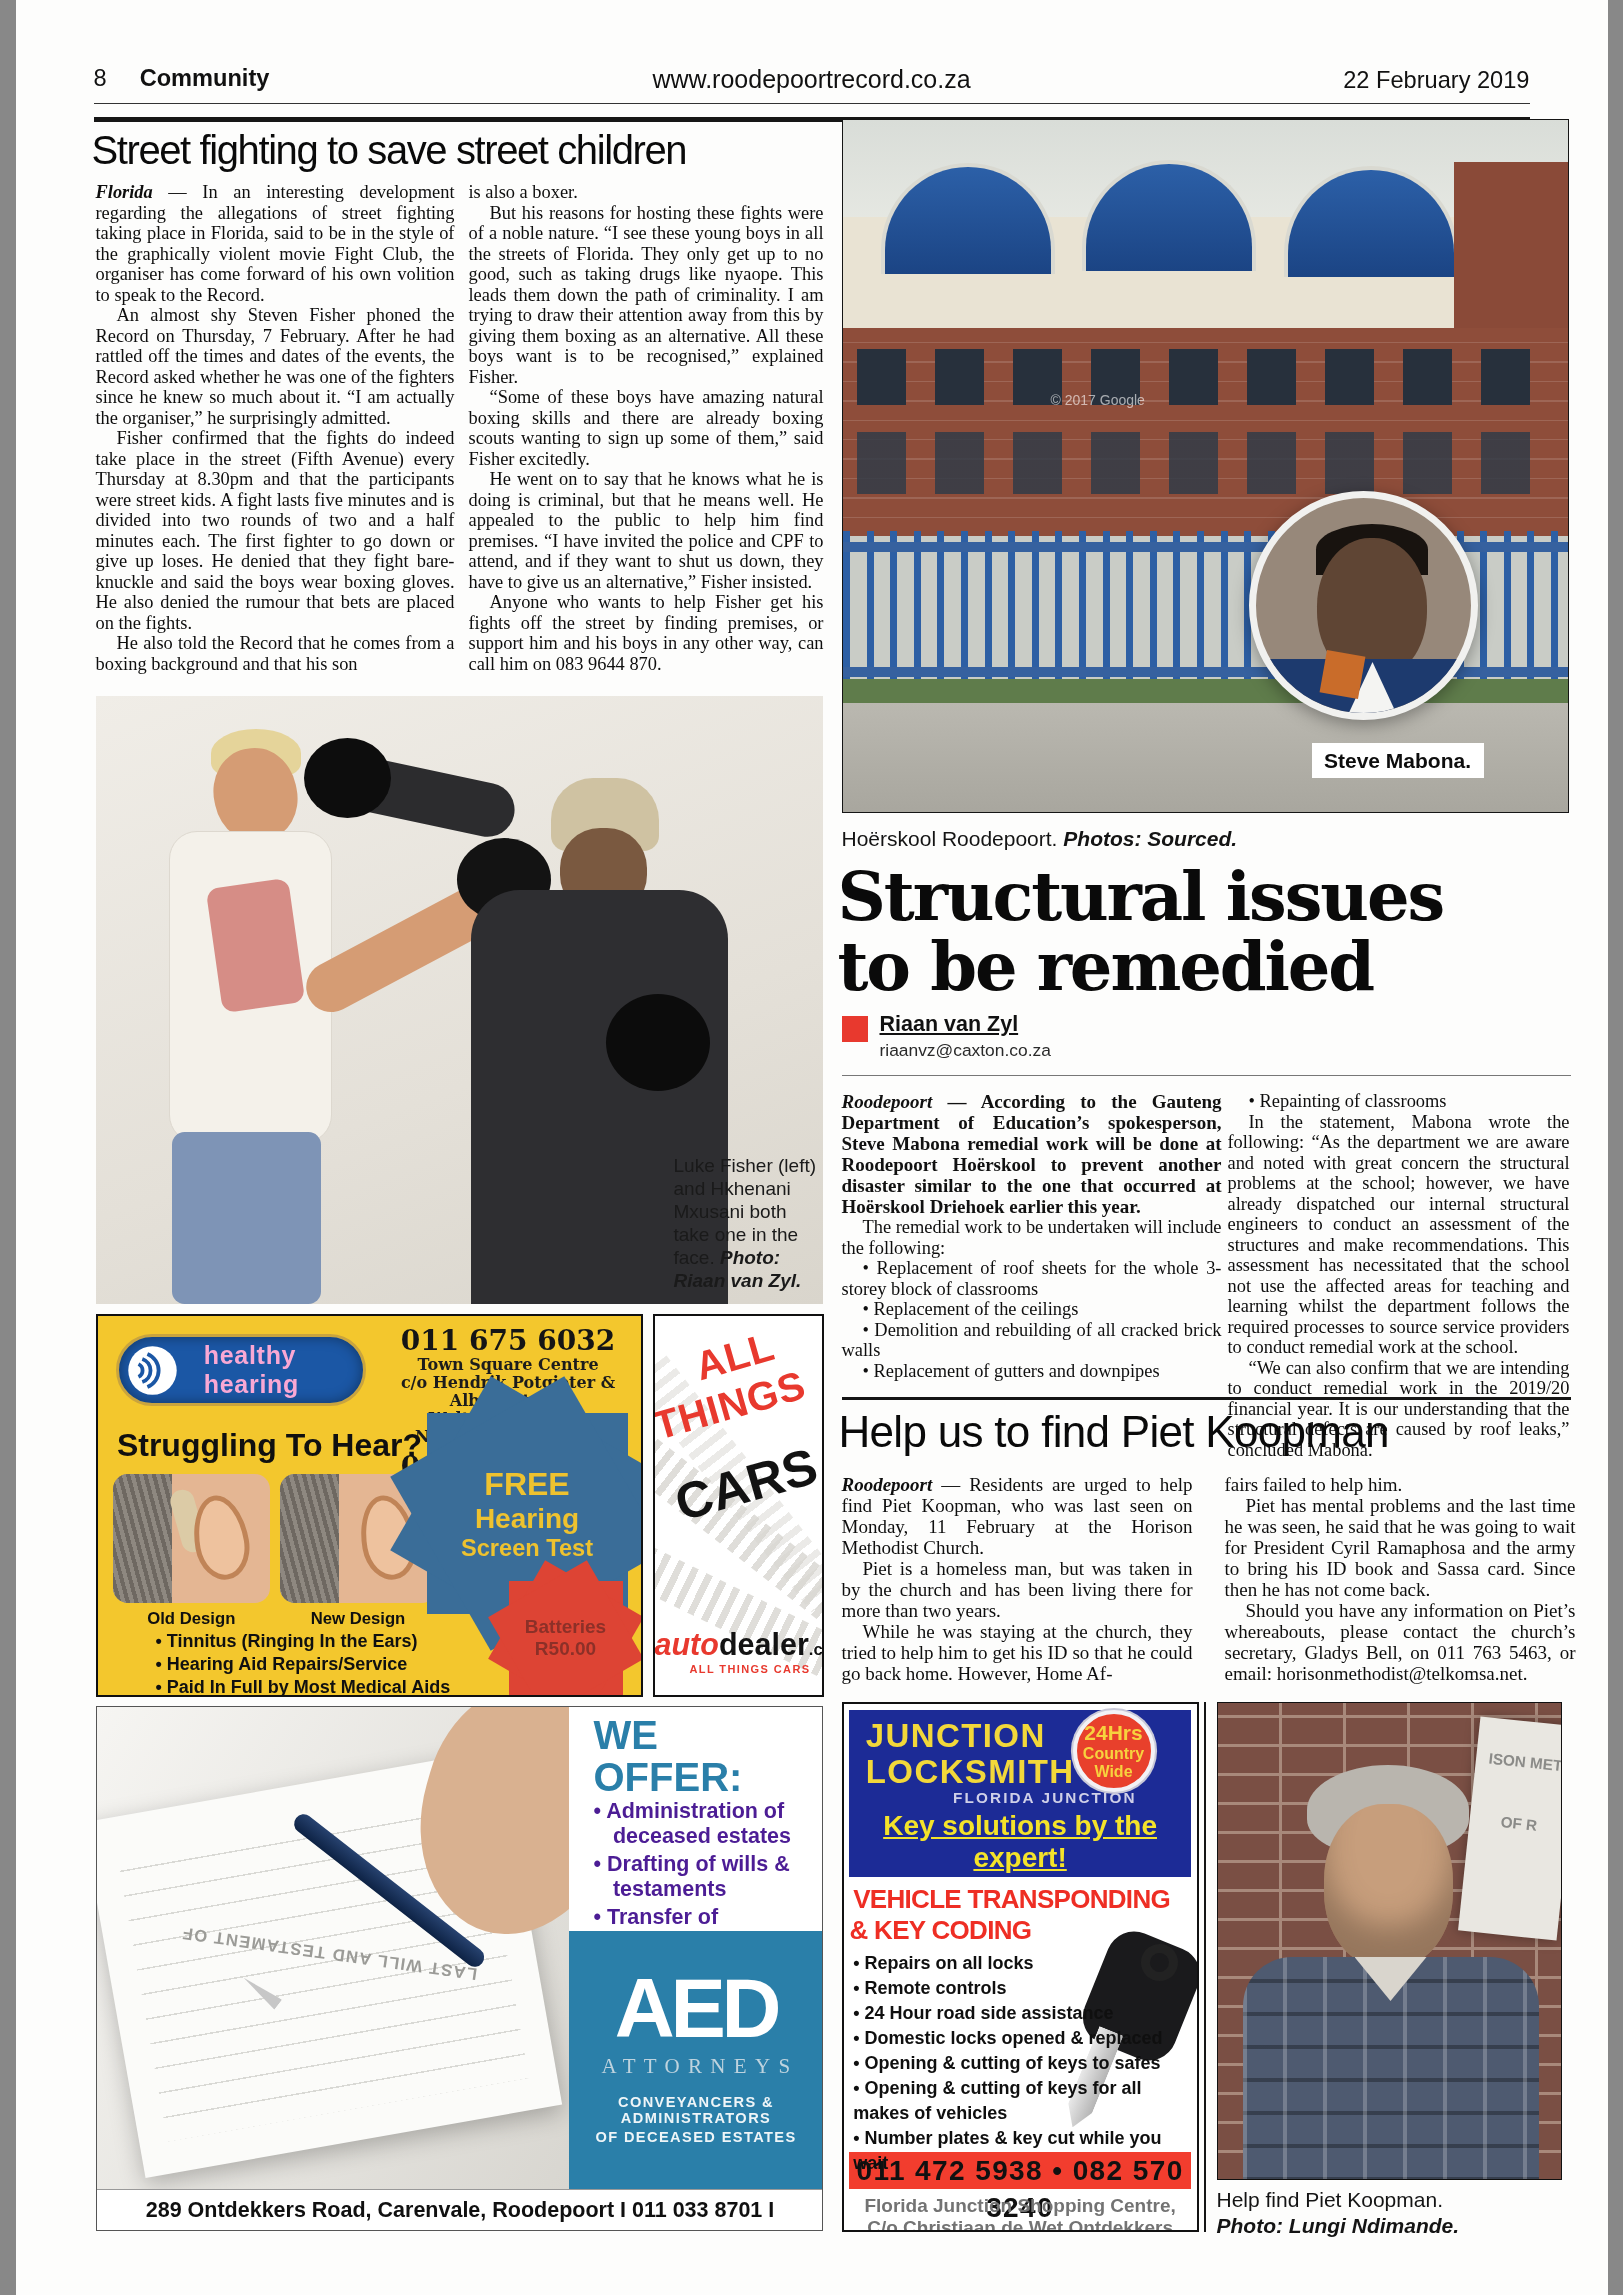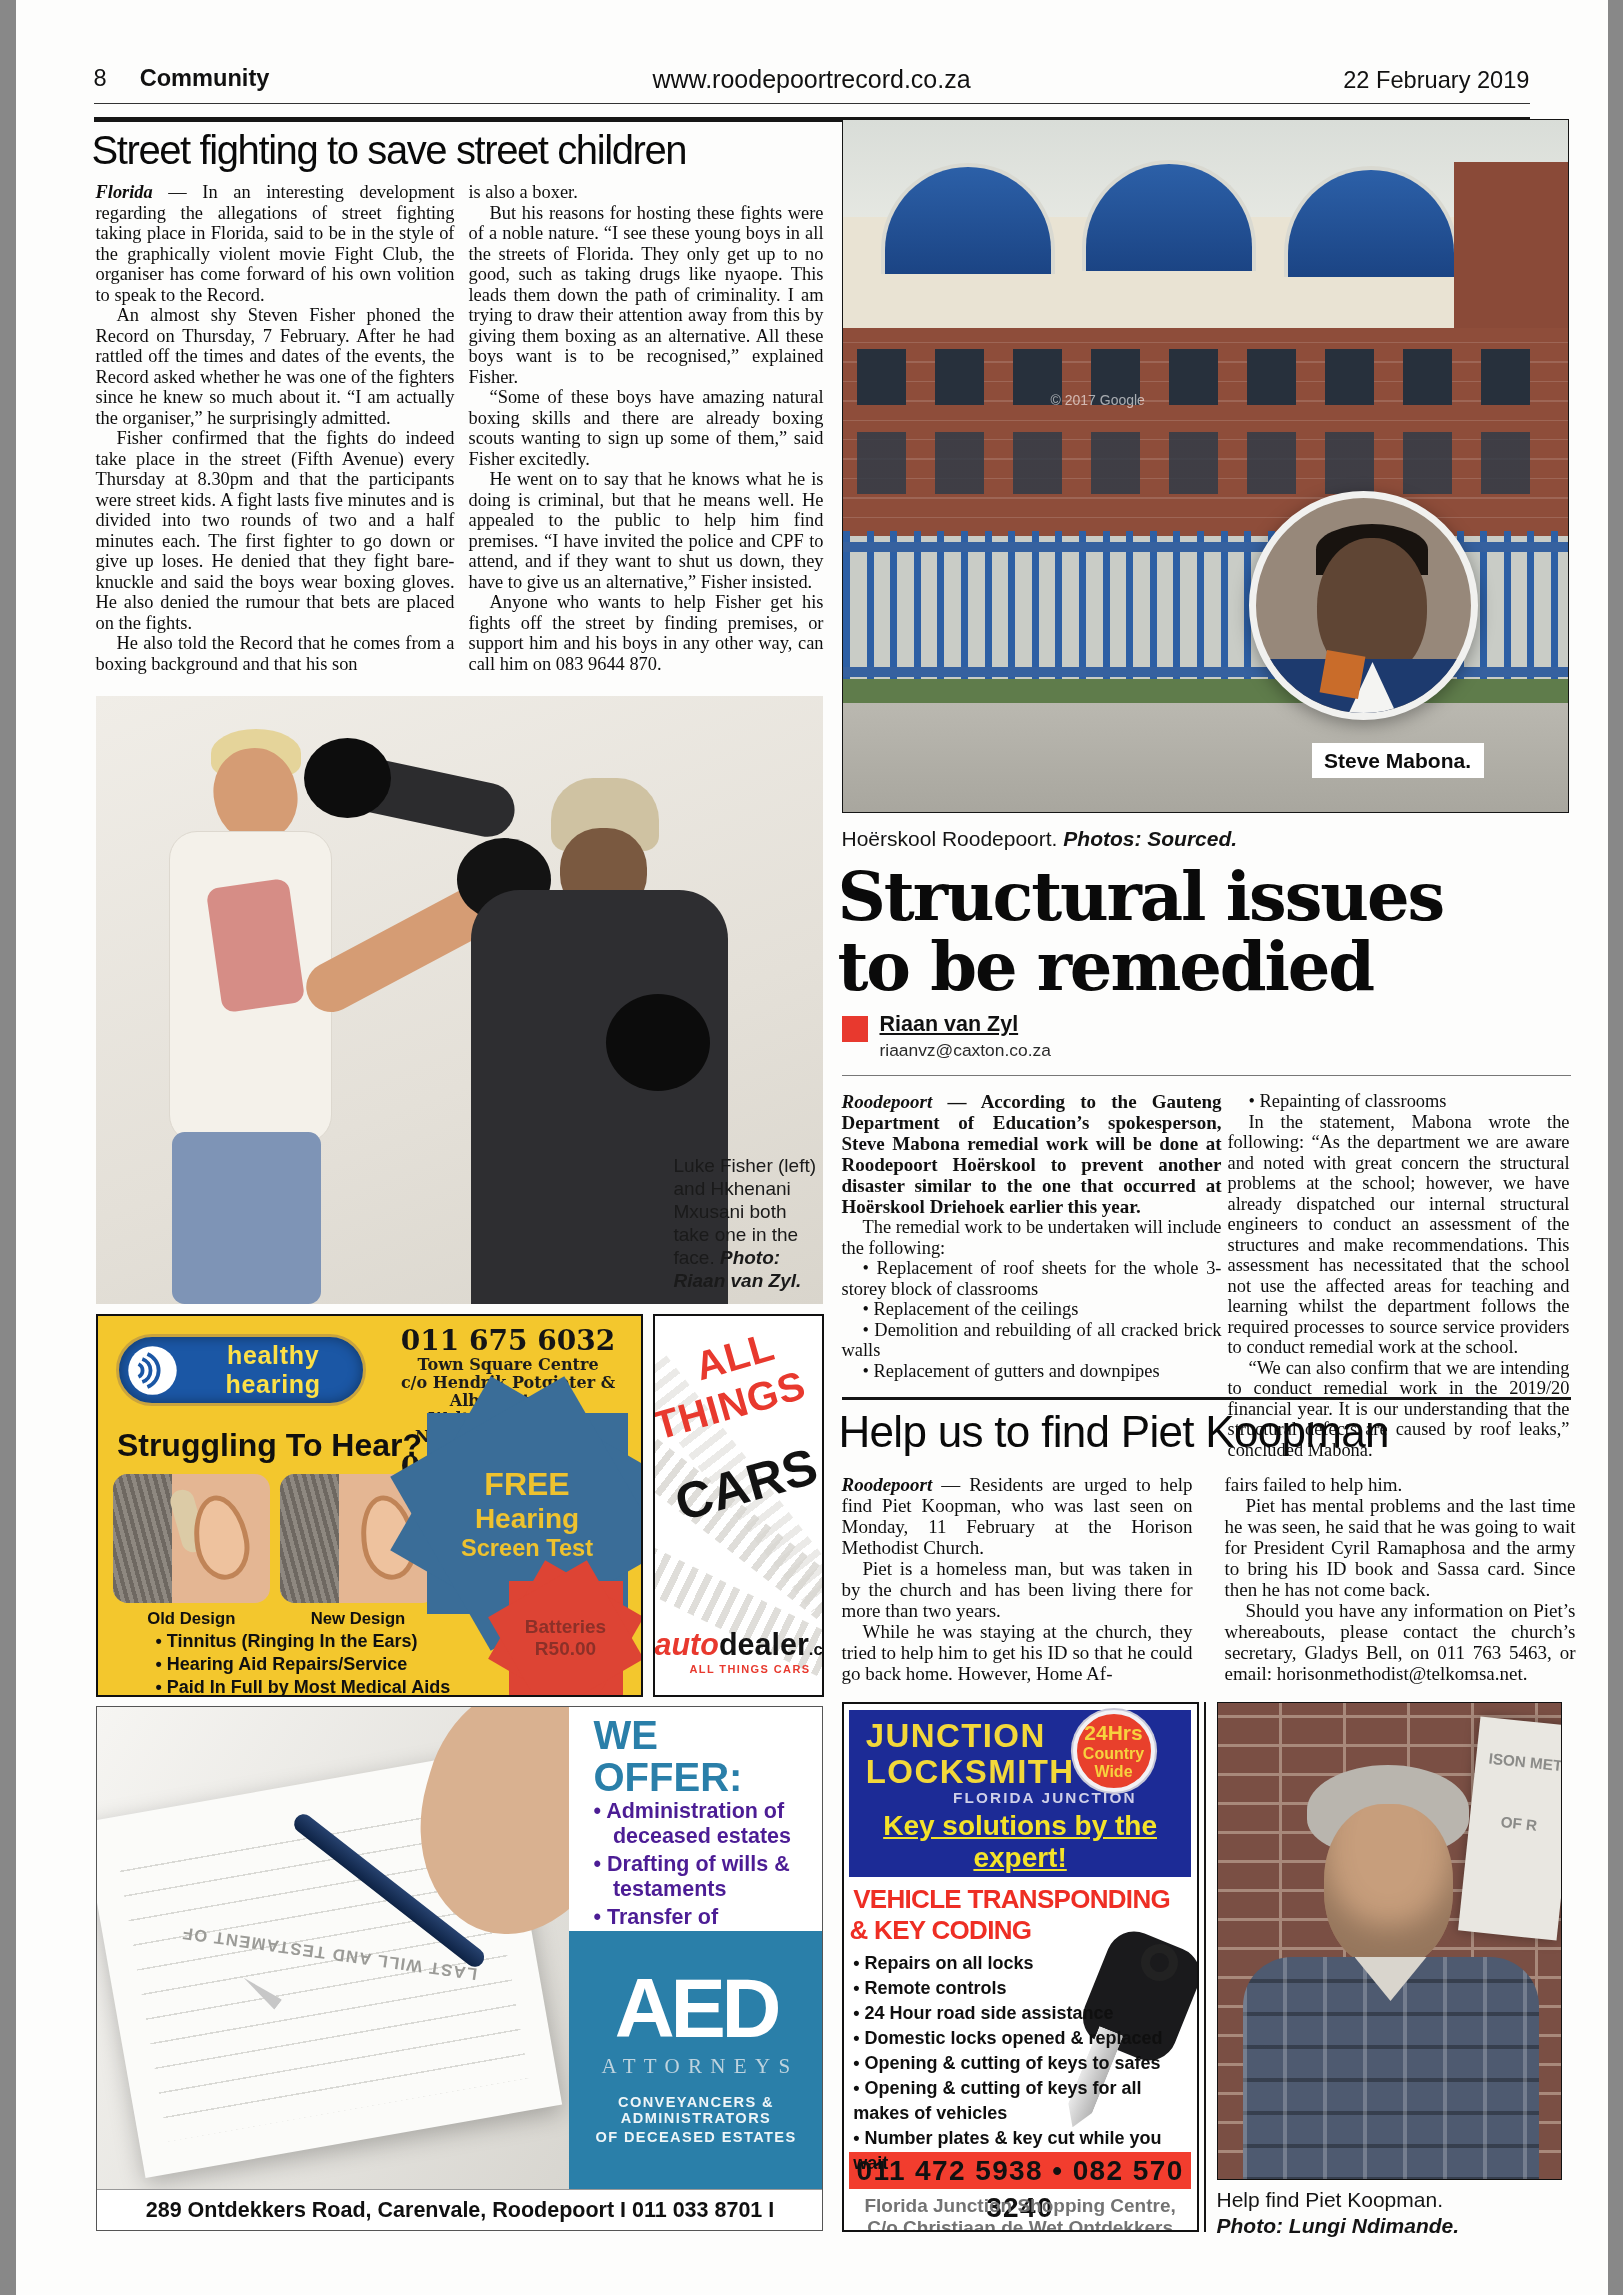--- a/index.html
+++ b/index.html
@@ -43,21 +43,21 @@
   .bx-head2  { left:464px; top:132px; width:87px; height:87px; border-radius:46%; background:#7a5940; }
   .bx-torso2 { left:375px; top:194px; width:257px; height:414px; border-radius:49px 49px 0 0; background:#2e2e31; }
   .bx-glove3 { left:510px; top:298px; width:104px; height:97px; border-radius:50%; background:#0c0c0c; }
   .bx-caption { left:578px; top:458px; width:147px; font:400 19px/23px "Liberation Sans",sans-serif; color:#1a1a1a; text-align:left; }
   .bx-caption .credit { font-weight:700; font-style:italic; }
 
   
   .hh { left:80px; top:1314px; width:547px; height:383px; background:#f3c72d; border:2.8px solid #101010; overflow:hidden; }
   .hh-pill { left:18px; top:18px; width:250px; height:72px; border-radius:36px; background:#1b57a5; border:3.5px solid #c9a43e; box-shadow:inset 0 0 12.5px rgba(0,0,0,.4); display:flex; align-items:center; }
   .hh-swirl { margin-left:8.3px; width:51px; height:51px; flex:none; }
-  .hh-brand { color:#fde047; font:700 25px "Liberation Sans",sans-serif; margin-left:6px; letter-spacing:0.7px;text-align:center; }
+  .hh-brand { color:#f9a8d4; font:700 25px "Liberation Sans",sans-serif; margin-left:26px; letter-spacing:0.7px; }
   .hh-c1 { left:287px; top:9.7px; width:247px; text-align:center; }
   .hh-c2 { left:287px; top:136px; width:247px; text-align:center; }
   .hh-phone { font:700 28px/30.5px "DejaVu Serif",serif; color:#151515; }
   .hh-addr  { font:700 16px/18px "DejaVu Serif",serif; color:#1c1c1c; }
   .hh-q { left:19.4px; top:111px; font:700 32px "Liberation Sans",sans-serif; color:#101010; }
   .ear { position:absolute; width:157px; height:129px; border-radius:15.3px; background:linear-gradient(100deg,#8f8a81 0 26%,#e4b693 26% 100%); overflow:hidden; }
   .ear-hair { position:absolute; left:0; top:0; width:38%; height:100%; background:repeating-linear-gradient(75deg,#8e8880 0 4.2px,#6e6861 4.2px 8.3px); }
   .ear-shape { position:absolute; left:52%; top:16%; width:54px; height:85px; background:#eec29e; border:5.6px solid #c08457; border-radius:50%/58% 58% 42% 42%; transform:rotate(-10deg); }
   .ear-aid { position:absolute; left:40%; top:12%; width:23.6px; height:64px; border-radius:11.8px; background:#dcCBa6; background:#dccba6; transform:rotate(-16deg); }
   .hh-ear1 { left:15.3px; top:158px; }

